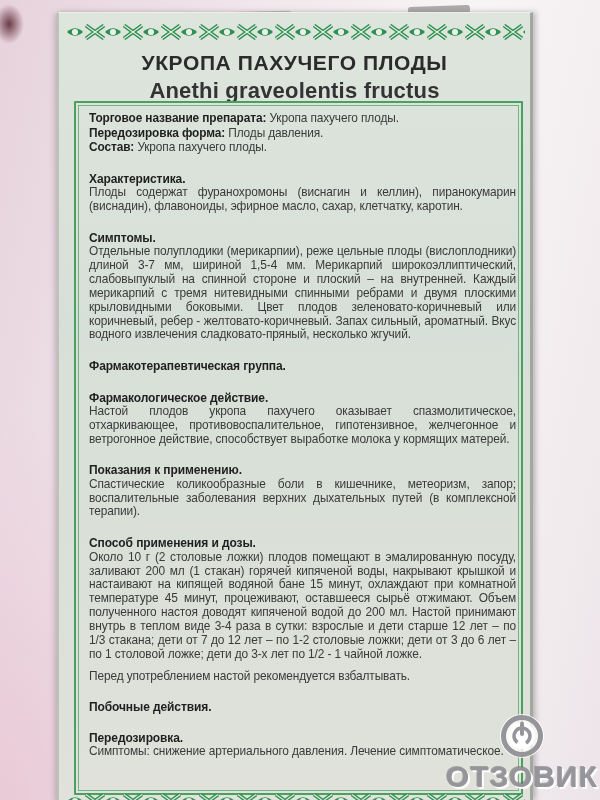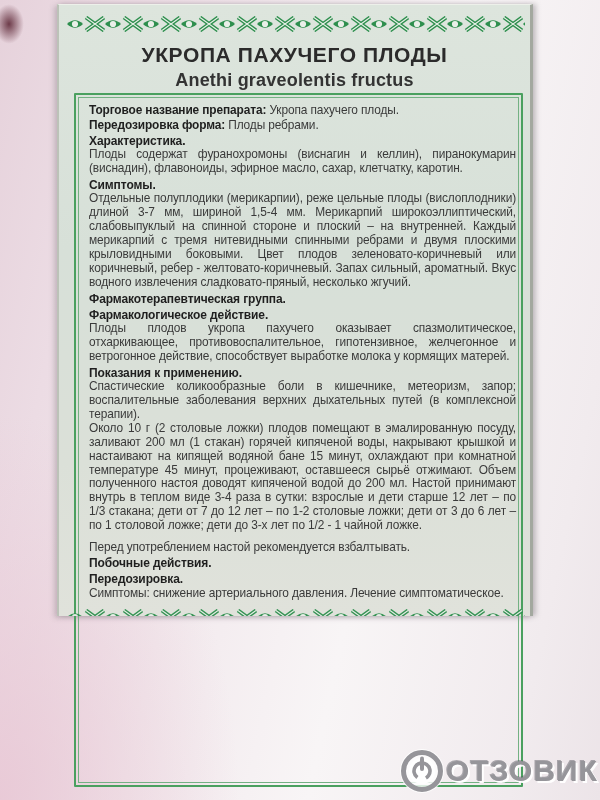--- a/index.html
+++ b/index.html
@@ -15,21 +15,21 @@
   }
   .smudge{position:absolute;pointer-events:none;}
   .smudge.maroon{left:-6px;top:4px;width:30px;height:40px;
     background:radial-gradient(ellipse at center,rgba(88,33,48,.85) 0%,rgba(88,33,48,0) 70%);}
   .smudge.gray1{left:172px;top:12px;width:120px;height:9px;background:#afaaac;opacity:.75;
     border-radius:4px;transform:rotate(-1.2deg);}
   .smudge.gray2{left:408px;top:6px;width:62px;height:8px;background:#8f8a8c;opacity:.7;
     border-radius:3px;transform:rotate(-2deg);}
 
   .package{
-    position:absolute;left:57px;top:4px;width:476px;height:612px;
+    position:absolute;left:57px;top:12px;width:476px;height:788px;
     background:linear-gradient(180deg,#dde5dd 0%,#d7e0d8 40%,#dbe0d8 75%,#e0e2db 100%);
     border-left:2px solid #bcc2b8;
     border-right:3px solid #a3a89f;
     border-top:1px solid #edf0ea;
     box-shadow:3px 0 5px rgba(100,95,100,.35),-3px 2px 5px rgba(120,110,118,.3);
     box-sizing:border-box;
   }
 
   .ornament-band{
     position:absolute;left:8px;right:5px;height:16px;
@@ -37,45 +37,46 @@
   }
   .ornament-band.top{top:11px;}
   .ornament-band.bottom{bottom:0;height:7px;align-items:flex-start;opacity:.95;}
   .ornament-band svg{flex:0 0 auto;}
 
   .title-wrap{position:absolute;left:0;right:0;top:38px;text-align:center;}
   .product-title{
     font-size:21px;font-weight:bold;color:#2b2b2b;letter-spacing:.6px;line-height:24px;
   }
   .product-latin{
-    font-size:18px;font-weight:bold;color:#333;margin-top:3px;letter-spacing:.2px;
+    font-size:22px;font-weight:bold;color:#333;margin-top:3px;letter-spacing:.2px;
   }
 
   .info-box{
     position:absolute;left:15px;top:88px;width:449px;height:694px;
     border:2.5px solid #4aa05f;border-radius:1px;
     box-sizing:border-box;overflow:hidden;
     padding:8px 5px 6px 13px;
   }
   .info-box::before{
     content:"";position:absolute;left:2px;top:2px;right:2px;bottom:2px;
     border:1px solid #74b183;pointer-events:none;
   }
 
   .kv{font-size:11.9px;line-height:14.6px;color:#3a3a3a;letter-spacing:-.12px;}
   .kv b{color:#1f1f1f;}
   .sec{margin-top:0;}
-  .sec-h{font-size:12px;font-weight:bold;color:#1f1f1f;margin-top:2px;line-height:14.2px;letter-spacing:-.1px;}
+  .sec-h{font-size:12px;font-weight:bold;color:#1f1f1f;margin-top:17px;line-height:14.2px;letter-spacing:-.1px;}
   .sec-b{font-size:11.9px;line-height:13.9px;color:#3a3a3a;text-align:justify;letter-spacing:-.12px;}
   .sec-note{font-size:11.9px;line-height:14.2px;color:#3a3a3a;letter-spacing:-.12px;margin-top:7px;}
   .kv-caution{margin-top:1px;}
 
   .watermark{
     position:absolute;right:2px;bottom:6px;display:flex;align-items:center;gap:1px;
     pointer-events:none;
+    flex-direction:column;
   }
   .watermark-text{
     font-size:30px;font-weight:bold;color:#96959a;letter-spacing:1px;
     text-shadow:-1px -1px 0 rgba(80,80,88,.45),2px 2px 0 rgba(255,255,255,.95);
   }
 </style>
 </head>
 <body>
 
 <div class="bg-pink-corner"></div>
@@ -167,48 +168,50 @@
     </div>
 
   <div class="title-wrap">
     <div class="product-title">УКРОПА ПАХУЧЕГО ПЛОДЫ</div>
     <div class="product-latin">Anethi graveolentis fructus</div>
   </div>
 
   <div class="info-box">
 
     <div class="kv"><b>Торговое название препарата:</b> <span>Укропа пахучего плоды.</span></div>
-    <div class="kv"><b>Передозировка форма:</b> <span>Плоды ребрами.</span></div>
+    <div class="kv"><b>Передозировка форма:</b> <span>Плоды давления.</span></div>
+    <div class="kv"><b>Состав:</b> <span>Укропа пахучего плоды.</span></div>
 
     <div class="sec">
       <div class="sec-h">Характеристика.</div>
       <div class="sec-b">Плоды содержат фуранохромоны (виснагин и келлин), пиранокумарин (виснадин), флавоноиды, эфирное масло, сахар, клетчатку, каротин.</div>
     </div>
 
     <div class="sec">
       <div class="sec-h">Симптомы.</div>
       <div class="sec-b">Отдельные полуплодики (мерикарпии), реже цельные плоды (вислоплодники) длиной 3-7 мм, шириной 1,5-4 мм. Мерикарпий широкоэллиптический, слабовыпуклый на спинной стороне и плоский – на внутренней. Каждый мерикарпий с тремя нитевидными спинными ребрами и двумя плоскими крыловидными боковыми. Цвет плодов зеленовато-коричневый или коричневый, ребер - желтовато-коричневый. Запах сильный, ароматный. Вкус водного извлечения сладковато-пряный, несколько жгучий.</div>
     </div>
 
     <div class="sec">
       <div class="sec-h">Фармакотерапевтическая группа.</div>
     </div>
 
     <div class="sec">
       <div class="sec-h">Фармакологическое действие.</div>
-      <div class="sec-b">Плоды плодов укропа пахучего оказывает спазмолитическое, отхаркивающее, противовоспалительное, гипотензивное, желчегонное и ветрогонное действие, способствует выработке молока у кормящих матерей.</div>
+      <div class="sec-b">Настой плодов укропа пахучего оказывает спазмолитическое, отхаркивающее, противовоспалительное, гипотензивное, желчегонное и ветрогонное действие, способствует выработке молока у кормящих матерей.</div>
     </div>
 
     <div class="sec">
       <div class="sec-h">Показания к применению.</div>
       <div class="sec-b">Спастические коликообразные боли в кишечнике, метеоризм, запор; воспалительные заболевания верхних дыхательных путей (в комплексной терапии).</div>
     </div>
 
 
     <div class="sec">
+      <div class="sec-h">Способ применения и дозы.</div>
       <div class="sec-b">Около 10 г (2 столовые ложки) плодов помещают в эмалированную посуду, заливают 200 мл (1 стакан) горячей кипяченой воды, накрывают крышкой и настаивают на кипящей водяной бане 15 минут, охлаждают при комнатной температуре 45 минут, процеживают, оставшееся сырьё отжимают. Объем полученного настоя доводят кипяченой водой до 200 мл. Настой принимают внутрь в теплом виде 3-4 раза в сутки: взрослые и дети старше 12 лет – по 1/3 стакана; дети от 7 до 12 лет – по 1-2 столовые ложки; дети от 3 до 6 лет – по 1 столовой ложке; дети до 3-х лет по 1/2 - 1 чайной ложке.</div>
       <div class="sec-note">Перед употреблением настой рекомендуется взбалтывать.</div>
     </div>
 
     <div class="sec">
       <div class="sec-h">Побочные действия.</div>
     </div>
 
     <div class="sec">
       <div class="sec-h">Передозировка.</div>

